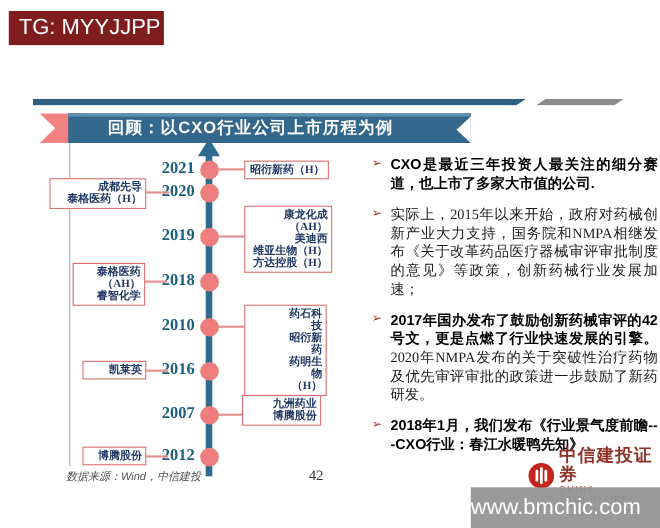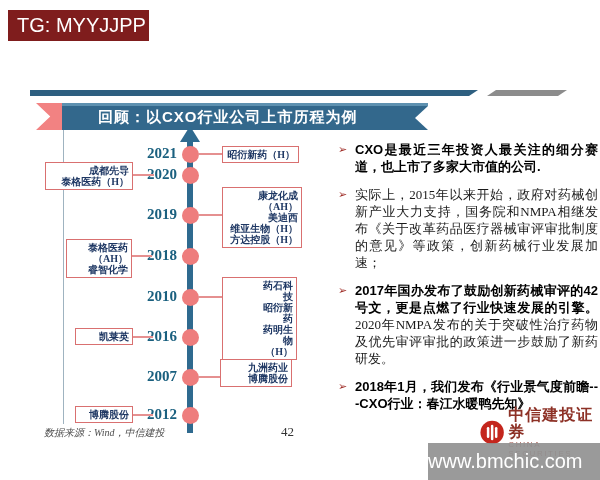--- a/index.html
+++ b/index.html
@@ -44,22 +44,22 @@
   
   .bullets{position:absolute;left:338px;top:141px;width:260px;display:flex;
            flex-direction:column;gap:11px;}
   .bullet{display:flex;}
   .bullet .mark{flex:0 0 17px;width:17px;color:#9e2b25;font-size:11px;line-height:17px;}
   .bullet .txt{font-size:13px;line-height:17px;color:#1a1a1a;text-align:justify;
                font-family:"Liberation Serif",serif;}
   .bullet .txt .b{font-weight:bold;font-family:"Liberation Sans",sans-serif;color:#000;}
 
   
-  .source{position:absolute;left:44px;top:426px;font-size:10px;font-style:italic;color:#4d4d4d;
-          font-family:Liberation Serif, serif;}
+  .source{position:absolute;left:60px;top:426px;font-size:10px;font-style:italic;color:#4d4d4d;
+          font-family:Liberation Sans, sans-serif;}
   .pagenum{position:absolute;left:281px;top:424px;font-size:13px;color:#333;
           font-family:"Liberation Serif",serif;}
 
   
   .logo{position:absolute;left:480px;top:406px;display:flex;align-items:center;}
   .logo-text{margin-left:4px;}
   .logo-cn{font-size:16px;font-weight:bold;color:#8d3126;letter-spacing:1px;
            font-family:"Liberation Serif",serif;line-height:17px;}
   .logo-en{font-size:8px;color:#a2584e;letter-spacing:1.6px;line-height:9px;}
 

